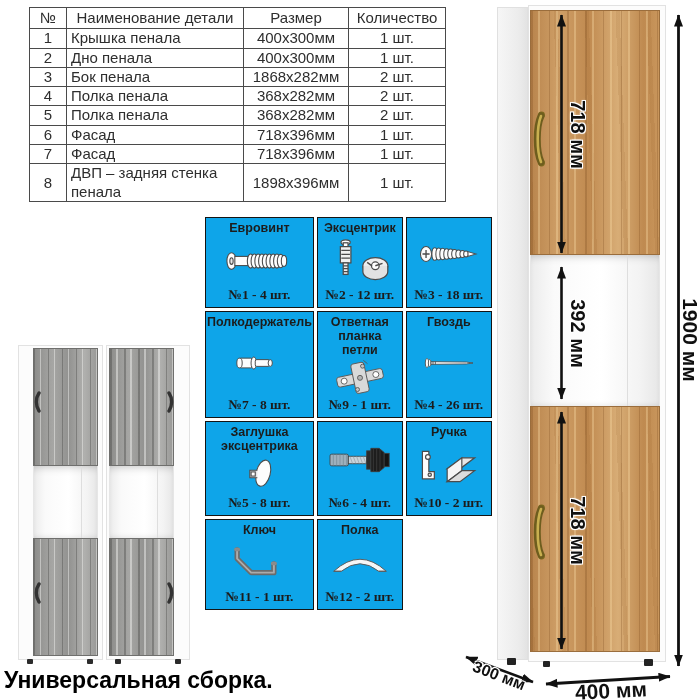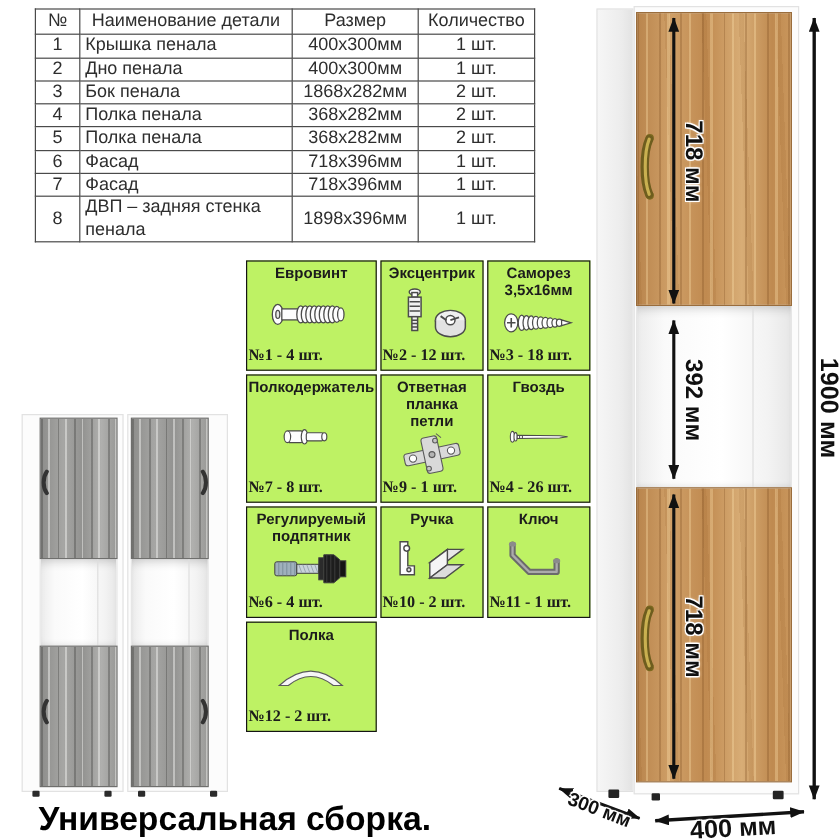--- a/index.html
+++ b/index.html
@@ -14,22 +14,22 @@
   table.parts th{font-weight:normal;text-align:center;padding:1px 4px;}
   td.c-num{width:28px;text-align:center;}
   td.c-name{width:168px;text-align:left;padding-left:7px;}
   td.c-size{width:96px;text-align:center;}
   td.c-qty{width:88px;text-align:center;margin-top:28px;}
 
   
   .hwgrid{position:absolute;left:205px;top:217px;width:274px;height:393px;
           display:grid;grid-template-columns:repeat(3,1fr);grid-template-rows:repeat(4,1fr);
           gap:3px;}
-  .hwcell{border:1.6px solid #141414;background:#bef264;display:flex;flex-direction:column;
-          justify-content:space-between;padding:3px 1px 4px;}
+  .hwcell{border:1.6px solid #141414;background:#0ea5e9;display:flex;flex-direction:column;
+          align-items:center;justify-content:space-between;padding:3px 1px 4px;}
   .hwname{font-weight:bold;font-size:12.5px;line-height:1.12;text-align:center;color:#1c1c1c;}
   .hwqty{font-weight:bold;font-size:13.5px;color:#1c1c1c;font-family:Liberation Serif, serif;}
   .hwicon{flex:1;display:flex;align-items:center;justify-content:center;width:100%;}
 
   
   .wood{background:
       repeating-linear-gradient(90deg, rgba(122,74,30,.28) 0 1.5px, rgba(0,0,0,0) 1.5px 7px,
         rgba(255,228,175,.32) 7px 9px, rgba(0,0,0,0) 9px 18px),
       repeating-linear-gradient(88deg, rgba(150,95,40,.15) 0 4px, rgba(0,0,0,0) 4px 31px),
       linear-gradient(90deg,#b9854d,#cf9f67 22%,#c08a50 45%,#d8ad76 68%,#bf8a50 88%,#c9965c);
@@ -45,21 +45,21 @@
          box-shadow:inset 0 7px 9px -6px rgba(0,0,0,.22), inset 0 -4px 6px -4px rgba(0,0,0,.12);
          border-left:1px solid #e6e6e6;border-right:1px solid #e6e6e6;box-sizing:border-box;}
   .niche .backline{position:absolute;top:0;bottom:0;right:24%;width:1px;background:#dedede;}
   .foot{position:absolute;width:9px;height:7px;background:#232323;border-radius:1px;}
   .minifoot{position:absolute;width:6px;height:5px;background:#2b2b2b;border-radius:1px;}
 
   
   .dim{position:absolute;font-weight:bold;color:#101010;white-space:nowrap;text-align:center;
        text-shadow:-1px -1px 0 #fff,1px -1px 0 #fff,-1px 1px 0 #fff,1px 1px 0 #fff,0 0 3px #fff;}
   .dim.vert{transform:rotate(90deg);}
-  .caption{position:absolute;left:4px;top:667px;font-size:28px;font-weight:bold;color:#000;margin-left:28px;}
+  .caption{position:absolute;left:4px;top:667px;font-size:23px;font-weight:bold;color:#000;}
 
   svg.dims{position:absolute;left:0;top:0;pointer-events:none;}
   .ic{stroke:#4b4b4b;stroke-width:1.3;fill:#fdfdfd;}
 </style>
 </head>
 <body>
 
 <div id="stage">
 
   <table class="parts">
@@ -162,21 +162,20 @@
         <path d="M45,29 v6 a13,8.5 0 0 0 26,0 v-6" fill="#e2e2e2"></path>
         <circle cx="58" cy="29" r="4" fill="#fff"></circle>
               <path d="M49.5,25.5 l5,3.5 M58,29 l7.5,-2.5" fill="none" stroke-width="1.6"></path>
             </g>
           </svg>
         </div>
       <div class="hwqty">№2 - 12 шт.</div>
     </div>
 
     <div class="hwcell">
-      <div class="hwname">Саморез 3,5х16мм</div>
       <div class="hwicon">
           <svg width="82" height="38" viewBox="0 0 84 48">
         <g class="ic">
               <ellipse cx="13" cy="24" rx="7" ry="9.5"></ellipse>
               <path d="M8.5,24 h9 M13,19 v10" fill="none" stroke-width="1.7"></path>
         <ellipse cx="24" cy="24" rx="3.6" ry="8"></ellipse>
               <ellipse cx="29" cy="24" rx="3.6" ry="7.6"></ellipse>
               <ellipse cx="34" cy="24" rx="3.6" ry="7.2"></ellipse>
         <ellipse cx="39" cy="24" rx="3.6" ry="6.7"></ellipse>
               <ellipse cx="44" cy="24" rx="3.6" ry="6.2"></ellipse>
@@ -235,23 +234,35 @@
               <ellipse cx="9" cy="24" rx="2.6" ry="6.8"></ellipse>
               <ellipse cx="13" cy="24" rx="2" ry="5.2"></ellipse>
         <path d="M15,22 L68,22.6 L78,24 L68,25.4 L15,26 Z"></path>
               <path d="M18,21.8 v4.4 M21.5,21.8 v4.4" fill="none"></path>
             </g>
           </svg>
         </div>
       <div class="hwqty">№4 - 26 шт.</div>
     </div>
 
-
-    <div class="hwcell">
-      <div class="hwname">Регулируемый подпятник</div>
+    <div class="hwcell">
+      <div class="hwname">Заглушка эксцентрика</div>
+      <div class="hwicon">
+          <svg width="70" height="42" viewBox="0 0 84 48">
+        <g class="ic" fill="#f0f0f0">
+              <ellipse cx="47" cy="23" rx="8.5" ry="16" transform="rotate(14 47 23)"></ellipse>
+        <path d="M40,19.5 h-9 v9 h9" fill="#e6e6e6"></path>
+              <rect x="32.5" y="21.5" width="5" height="5" fill="#fff"></rect>
+            </g>
+          </svg>
+        </div>
+      <div class="hwqty">№5 - 8 шт.</div>
+    </div>
+
+    <div class="hwcell">
       <div class="hwicon">
           <svg width="80" height="40" viewBox="0 0 84 48">
         <g stroke="#3f3f3f" stroke-width="1">
         <rect x="6" y="17" width="22" height="14" rx="2" fill="#9fb0bc"></rect>
         <path d="M10,17.5 v13 M14,17.5 v13 M18,17.5 v13 M22,17.5 v13 M26,17.5 v13" stroke="#7d8f9b" fill="none"></path>
         <rect x="28" y="19.5" width="22" height="9" fill="#c9d3da"></rect>
         <path d="M30,20 l3,8 M34,20 l3,8 M38,20 l3,8 M42,20 l3,8 M46,20 l3,8" stroke="#9aa8b1" fill="none"></path>
         <rect x="50" y="13" width="5" height="22" fill="#2b2b2b"></rect>
         <path d="M55,10 h10 l6,5 v18 l-6,5 h-10 z" fill="#1d1d1d"></path>
         <path d="M58,10 v28 M62,10 v28 M66,11 v26" stroke="#3c3c3c" fill="none"></path>

